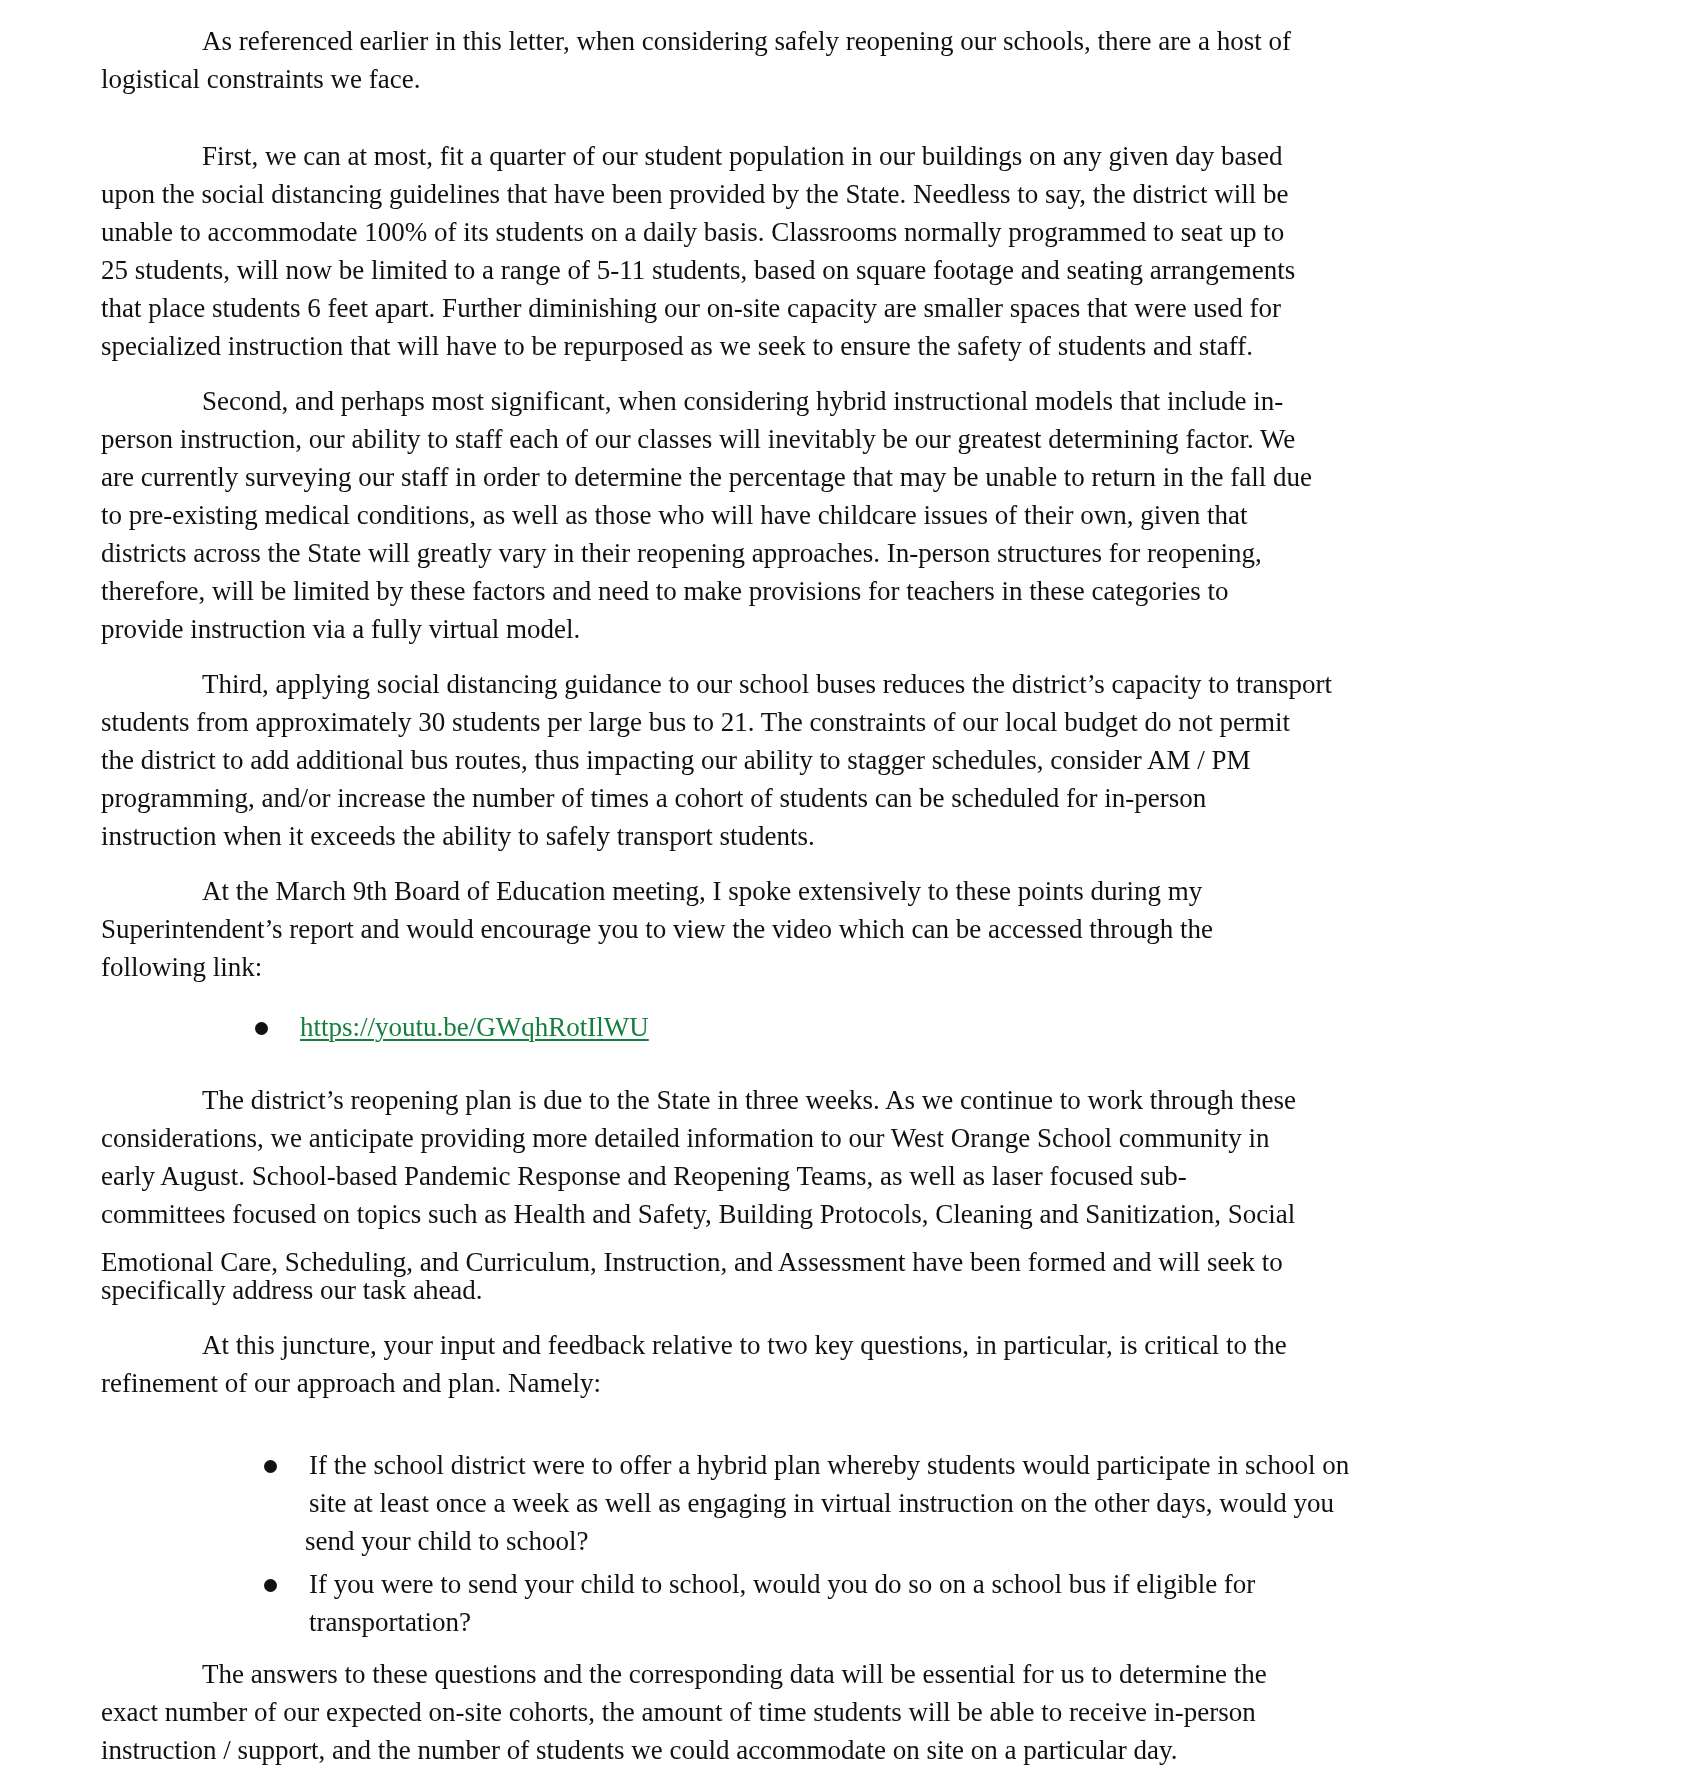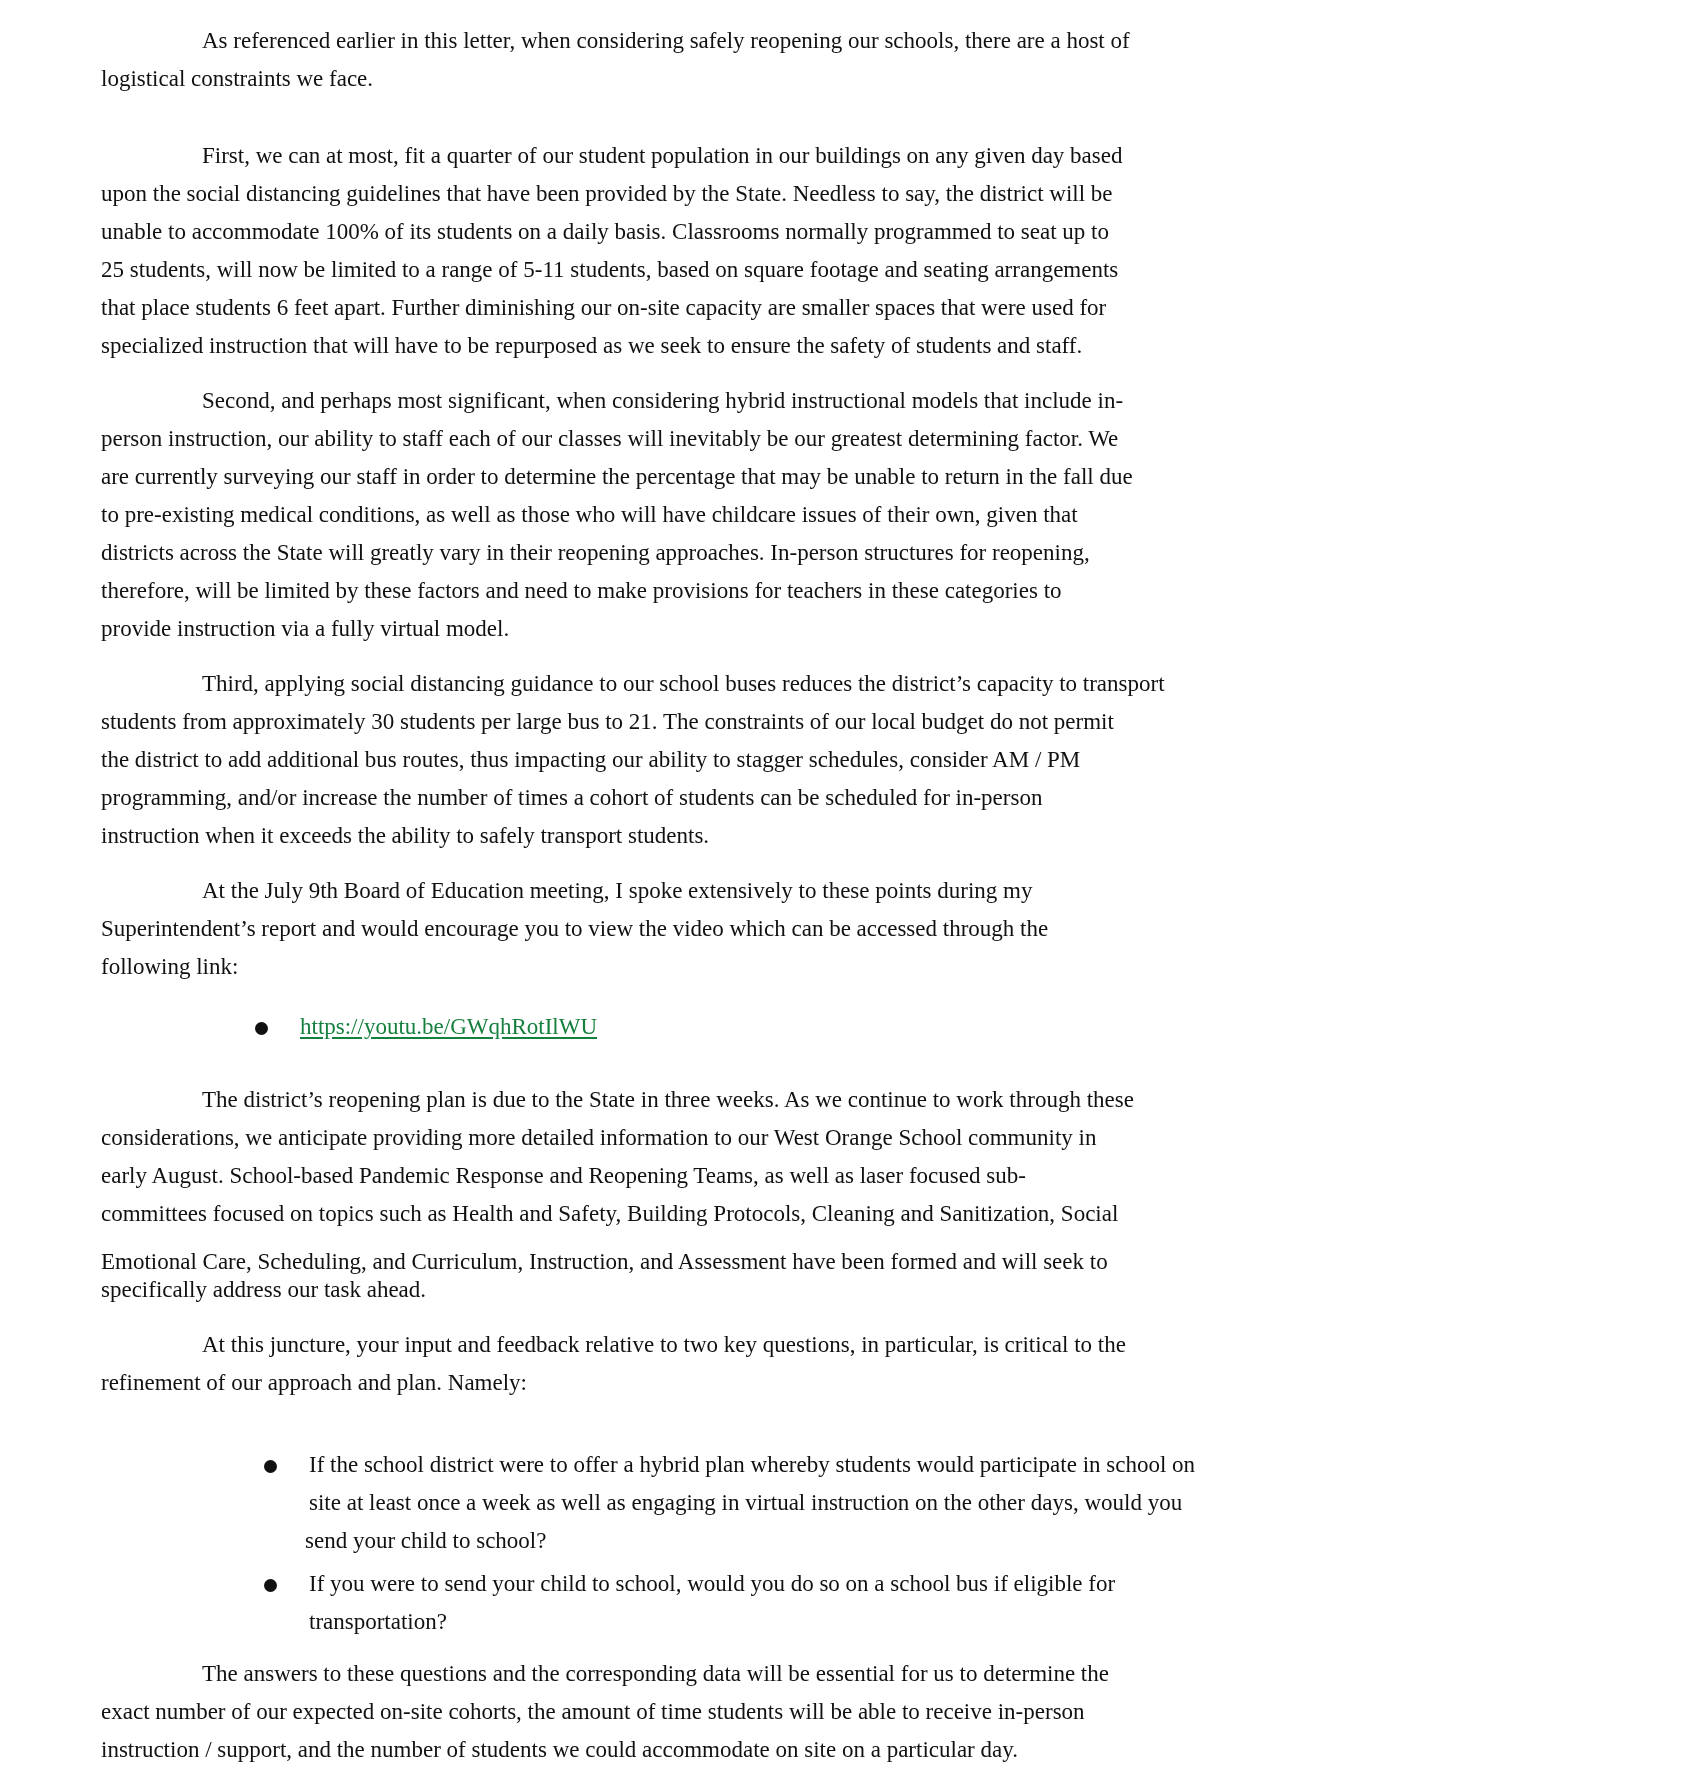--- a/index.html
+++ b/index.html
@@ -4,21 +4,21 @@
   <style>
     html, body { margin: 0; padding: 0; background: #ffffff; }
     body {
       width: 1700px; height: 1791px; position: relative; overflow: hidden;
       font-family: "Liberation Serif", "DejaVu Serif", serif;
       color: #111111;
     }
     .page { position: absolute; left: 0; top: 0; width: 1700px; height: 1791px; }
     .line {
       position: absolute; white-space: nowrap;
-      font-size: 23px; line-height: 38px; height: 38px;
+      font-size: 27px; line-height: 38px; height: 38px;
     }
     .bullet-dot {
       position: absolute; width: 13px; height: 13px; border-radius: 50%;
       background: #111111;
     }
     a.link { color: #1f2fa8; text-decoration: underline; text-decoration-thickness: 1.5px; text-underline-offset: 3px; }
   </style>
 </head>
 <body>
 
@@ -50,21 +50,21 @@
 
   <div>
     <div class="line" style="left:202px; top:665px;">Third, applying social distancing guidance to our school buses reduces the district’s capacity to transport</div>
     <div class="line" style="left:101px; top:703px;">students from approximately 30 students per large bus to 21.  The constraints of our local budget do not permit</div>
     <div class="line" style="left:101px; top:741px;">the district to add additional bus routes, thus impacting our ability to stagger schedules, consider AM / PM</div>
     <div class="line" style="left:101px; top:779px;">programming, and/or increase the number of times a cohort of students can be scheduled for in-person</div>
     <div class="line" style="left:101px; top:817px;">instruction when it exceeds the ability to safely transport students.</div>
   </div>
 
   <div>
-    <div class="line" style="left:202px; top:872px;">At the July 9th Board of Education meeting, I spoke extensively to these points during my</div>
+    <div class="line" style="left:202px; top:872px;">At the March 9th Board of Education meeting, I spoke extensively to these points during my</div>
     <div class="line" style="left:101px; top:910px;">Superintendent’s report and would encourage you to view the video which can be accessed through the</div>
     <div class="line" style="left:101px; top:948px;">following link:</div>
   </div>
 
   <div>
     <span class="bullet-dot" style="left:255px; top:1022px;"></span>
     <div class="line" style="left:300px; top:1008px;">
       <a class="link" href="#" style="color: #15803d;">https://youtu.be/GWqhRotIlWU</a>
     </div>
   </div>

